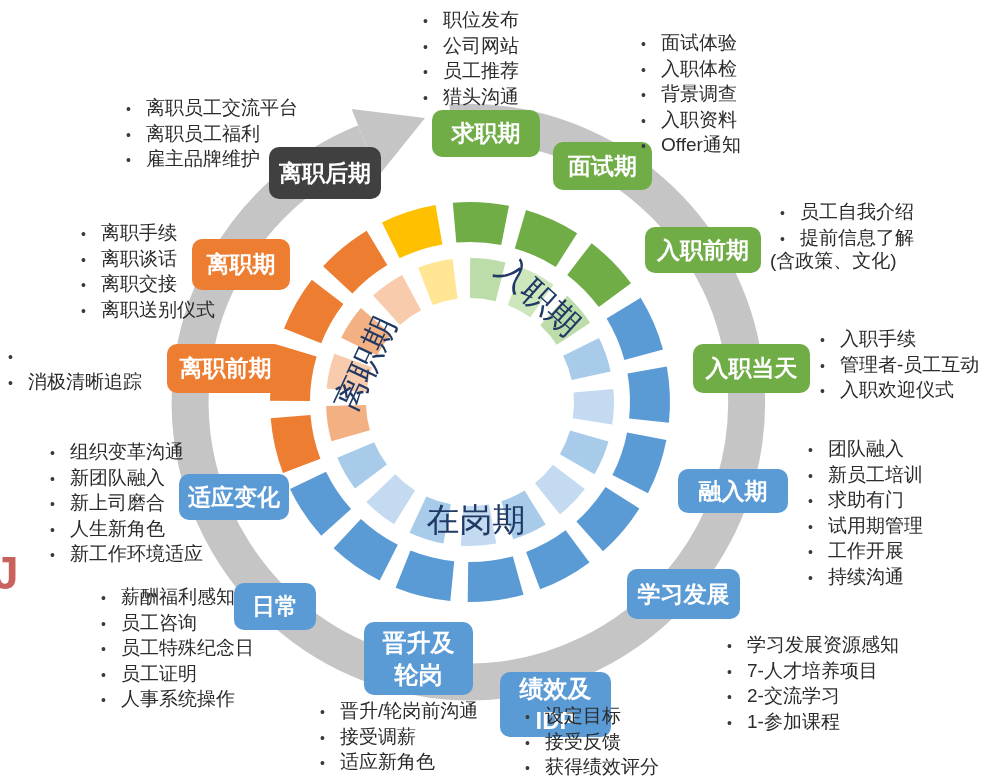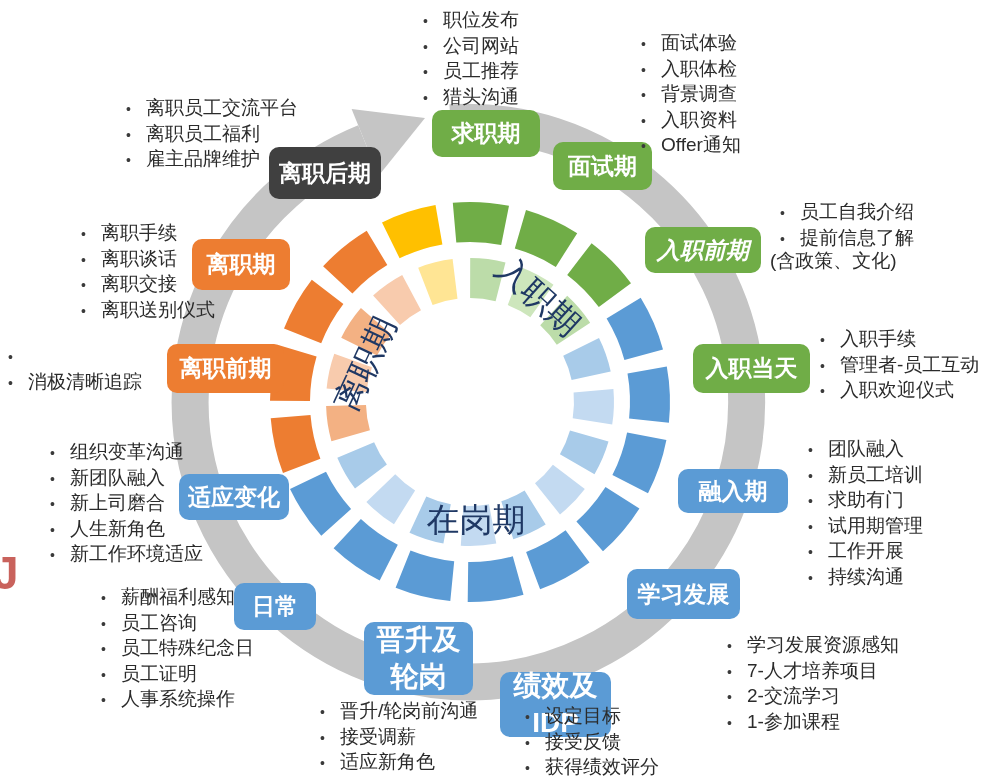--- a/index.html
+++ b/index.html
@@ -2,21 +2,21 @@
 <html><head>
 <meta charset="utf-8">
 <style>
   html,body{margin:0;padding:0;background:#fff;}
   .canvas{position:relative;width:983px;height:780px;overflow:hidden;background:#fff;
           font-family:"Liberation Sans","DejaVu Sans",sans-serif;}
   #ring-svg{position:absolute;left:0;top:0;}
   .stage{position:absolute;border-radius:10px;display:flex;flex-direction:column;
          align-items:center;justify-content:center;color:#fff;font-weight:bold;
          font-size:23px;line-height:1.32;text-align:center;}
-  .stage .l2{font-size:28px;}
+  .stage .l2{font-size:24px;}
   .blist{position:absolute;font-size:19px;color:#2b2b2b;line-height:24.5px;white-space:nowrap;}
   .brow{display:flex;align-items:baseline;}
   .blt{width:20px;flex:0 0 20px;font-size:14px;color:#3a3a3a;}
   .note{margin-left:-10px;}
   .phase-label{position:absolute;color:#1F3864;font-size:33px;font-weight:500;
                transform:translate(-50%,-50%);white-space:nowrap;}
   #phase-onboarding{left:538px;top:297px;transform:translate(-50%,-50%) rotate(42deg);}
   #phase-onjob{left:476px;top:520px;}
   #phase-offboarding{left:366px;top:364px;transform:translate(-50%,-50%) rotate(-65deg);}
   .stray{position:absolute;left:-7px;top:546px;font-size:46px;font-weight:bold;color:#C9625C;}
@@ -72,21 +72,21 @@
   <div class="phase-label" id="phase-onboarding" style="color: rgb(31, 56, 100);">入职期</div>
   <div class="phase-label" id="phase-onjob" style="color: rgb(31, 56, 100);">在岗期</div>
   <div class="phase-label" id="phase-offboarding" style="color: rgb(31, 56, 100);">离职期</div>
 
   <div class="stage" style="left: 432px; top: 110px; width: 108px; height: 47px; background: rgb(112, 173, 71);">
       <span>求职期</span>
     </div>
   <div class="stage" style="left: 553px; top: 142px; width: 99px; height: 48px; background: rgb(112, 173, 71);">
       <span>面试期</span>
     </div>
-  <div class="stage" style="left: 645px; top: 227px; width: 116px; height: 46px; background: rgb(112, 173, 71); font-style: italic;">
+  <div class="stage" style="left: 645px; top: 227px; width: 116px; height: 46px; background: rgb(112, 173, 71);">
       <span>入职前期</span>
     </div>
   <div class="stage" style="left: 693px; top: 344px; width: 117px; height: 49px; background: rgb(112, 173, 71);">
       <span>入职当天</span>
     </div>
   <div class="stage" style="left: 678px; top: 469px; width: 110px; height: 44px; background: rgb(91, 155, 213);">
       <span>融入期</span>
     </div>
   <div class="stage" style="left: 627px; top: 569px; width: 113px; height: 50px; background: rgb(91, 155, 213);">
       <span>学习发展</span>

